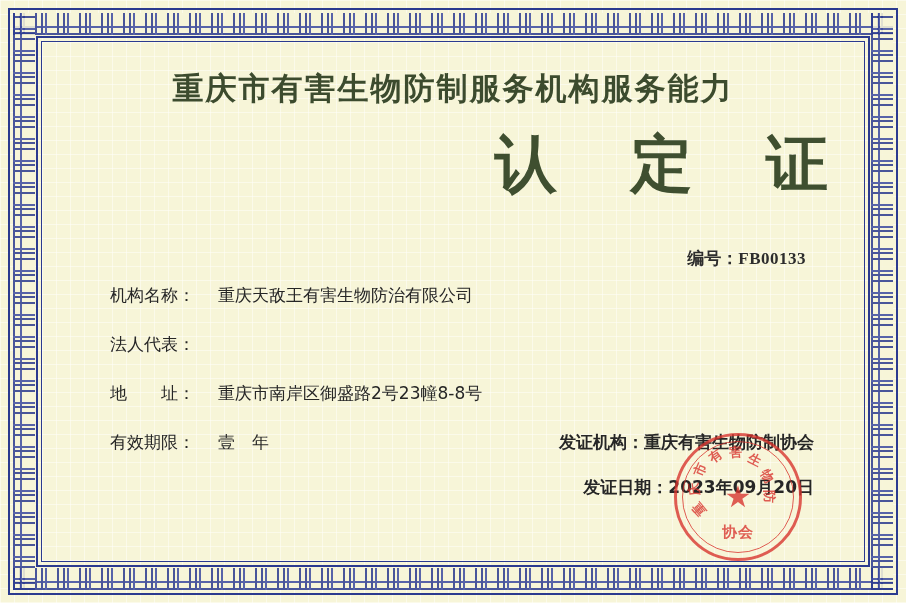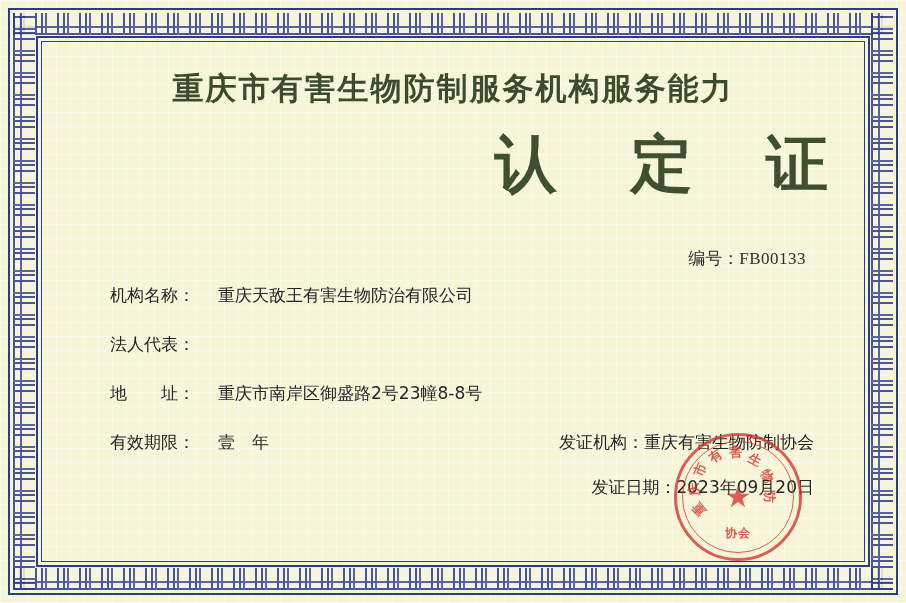--- a/index.html
+++ b/index.html
@@ -129,20 +129,21 @@
     line-height: 1.15;
   }
 
   .serial-row {
     margin-top: 48px;
     text-align: right;
     padding-right: 48px;
     font-family: "DejaVu Sans", "Liberation Sans", sans-serif;
     font-size: 17px;
     color: #2d2d2d;
+    font-weight: bold;
   }
   .serial-row .serial-value {
     font-family: "Liberation Serif", serif;
     letter-spacing: 0.5px;
   }
 
   .fields {
     margin-top: 14px;
     padding-left: 58px;
     padding-right: 40px;
@@ -178,20 +179,21 @@
     display: flex;
     align-items: flex-start;
     flex: 0 0 390px;
   }
   .bottom-right {
     display: flex;
     align-items: flex-start;
     justify-content: flex-end;
     flex: 1;
     white-space: nowrap;
+    font-weight: bold;
   }
   .bottom-right .rlabel { }
   .bottom-right .rvalue { }
 
   
   .seal {
     position: absolute;
     right: 104px;
     bottom: 42px;
     width: 122px;
@@ -236,21 +238,21 @@
     color: #d8322c;
     transform-origin: 0 0;
   }
   .seal-bottom-text {
     position: absolute;
     left: 0;
     bottom: 16px;
     width: 122px;
     text-align: center;
     font-family: "DejaVu Sans", "Liberation Sans", sans-serif;
-    font-size: 12px;
+    font-size: 15px;
     font-weight: bold;
     color: #d8322c;
     letter-spacing: 1px;
   }
 </style>
 </head>
 <body>
 
 <div class="certificate">
 

